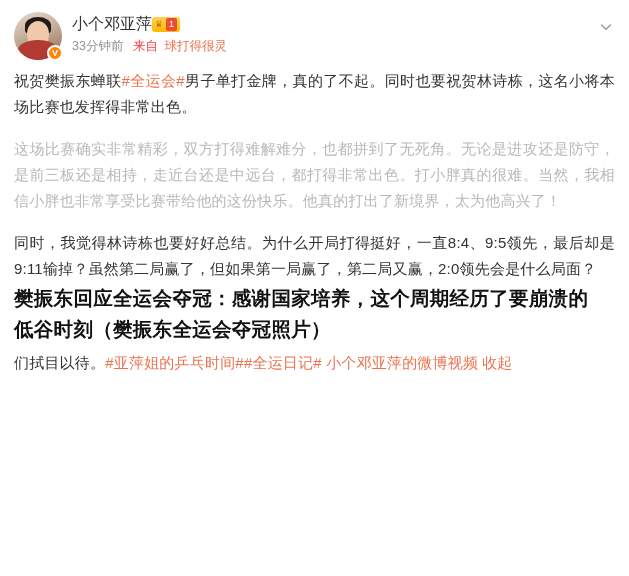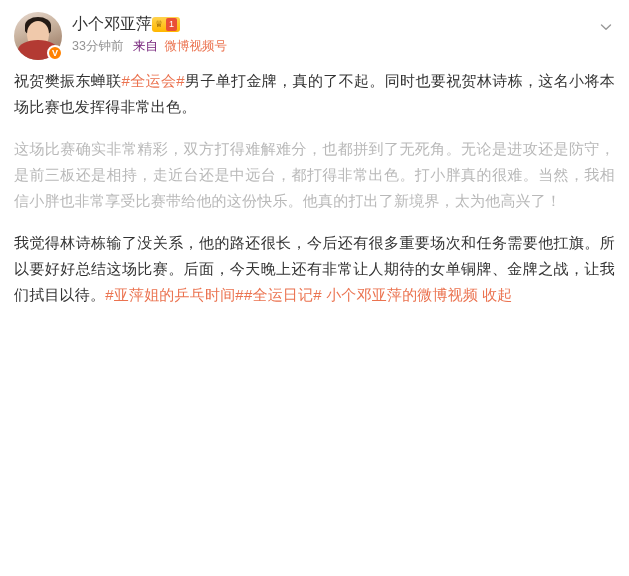--- a/index.html
+++ b/index.html
@@ -127,21 +127,21 @@
     padding: 1px 3px;
     margin-left: 1px;
   }
   .meta-row {
     margin-top: 4px;
     font-size: 12.5px;
     color: #939393;
     line-height: 17px;
   }
   .meta-src {
-    color: #701a75;
+    color: #ef4444;
   }
   .meta-link {
     color: #eb7350;
     margin-left: 3px;
   }
   .chevron {
     position: absolute;
     right: 2px;
     top: 10px;
     width: 14px;
@@ -212,21 +212,21 @@
       <div class="name-row">
         <span class="uname">小个邓亚萍</span>
         <span class="vip-tag">
           <span class="crown">♕</span>
           <span class="vip-num">1</span>
         </span>
       </div>
       <div class="meta-row">
         <span>33分钟前</span>
         <span class="meta-src" style="margin-left:6px;">来自</span>
-        <span class="meta-link">微博视频号</span>
+        <span class="meta-link">球打得很灵</span>
       </div>
     </div>
 
     <div class="chevron">
       <svg width="14" height="14" viewBox="0 0 14 14" aria-hidden="true">
         <path d="M2.5 5 L7 9.3 L11.5 5" fill="none" stroke="#999999" stroke-width="1.4" stroke-linecap="round" stroke-linejoin="round"></path>
       </svg>
     </div>
   </div>
 
@@ -234,21 +234,28 @@
 
     <p>
       <span>祝贺樊振东蝉联</span><span class="topic">#全运会#</span><span>男子单打金牌，真的了不起。同时也要祝贺林诗栋，这名小将本场比赛也发挥得非常出色。</span>
     </p>
 
 
     <p class="faded">
       <span>这场比赛确实非常精彩，双方打得难解难分，也都拼到了无死角。无论是进攻还是防守，是前三板还是相持，走近台还是中远台，都打得非常出色。打小胖真的很难。当然，我相信小胖也非常享受比赛带给他的这份快乐。他真的打出了新境界，太为他高兴了！</span>
     </p>
 
+    <p>
+      <span>同时，我觉得林诗栋也要好好总结。为什么开局打得挺好，一直8:4、9:5领先，最后却是9:11输掉？虽然第二局赢了，但如果第一局赢了，第二局又赢，2:0领先会是什么局面？</span>
+    </p>
 
     <p>
       <span>我觉得林诗栋输了没关系，他的路还很长，今后还有很多重要场次和任务需要他扛旗。所以要好好总结这场比赛。后面，今天晚上还有非常让人期待的女单铜牌、金牌之战，让我们拭目以待。</span><span class="topic">#亚萍姐的乒乓时间#</span><span class="topic">#全运日记#</span><span class="topic"> 小个邓亚萍的微博视频</span><span class="fold">收起</span>
     </p>
 
   </div>
 
+  <div class="overlay-title">
+    <span class="line">樊振东回应全运会夺冠：感谢国家培养，这个周期经历了要崩溃的</span>
+    <span class="line">低谷时刻（樊振东全运会夺冠照片）</span>
+  </div>
 
 </div>
 
 </body></html>

